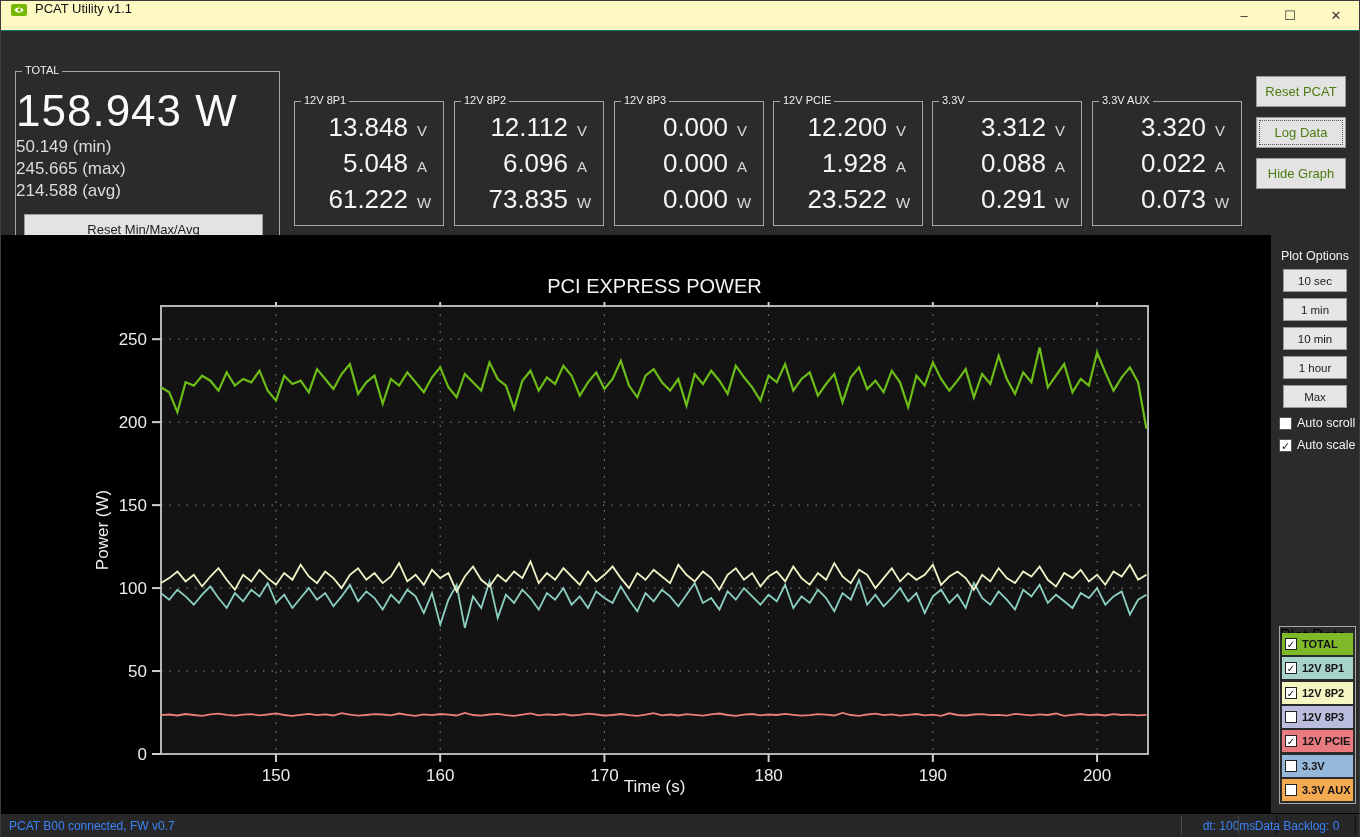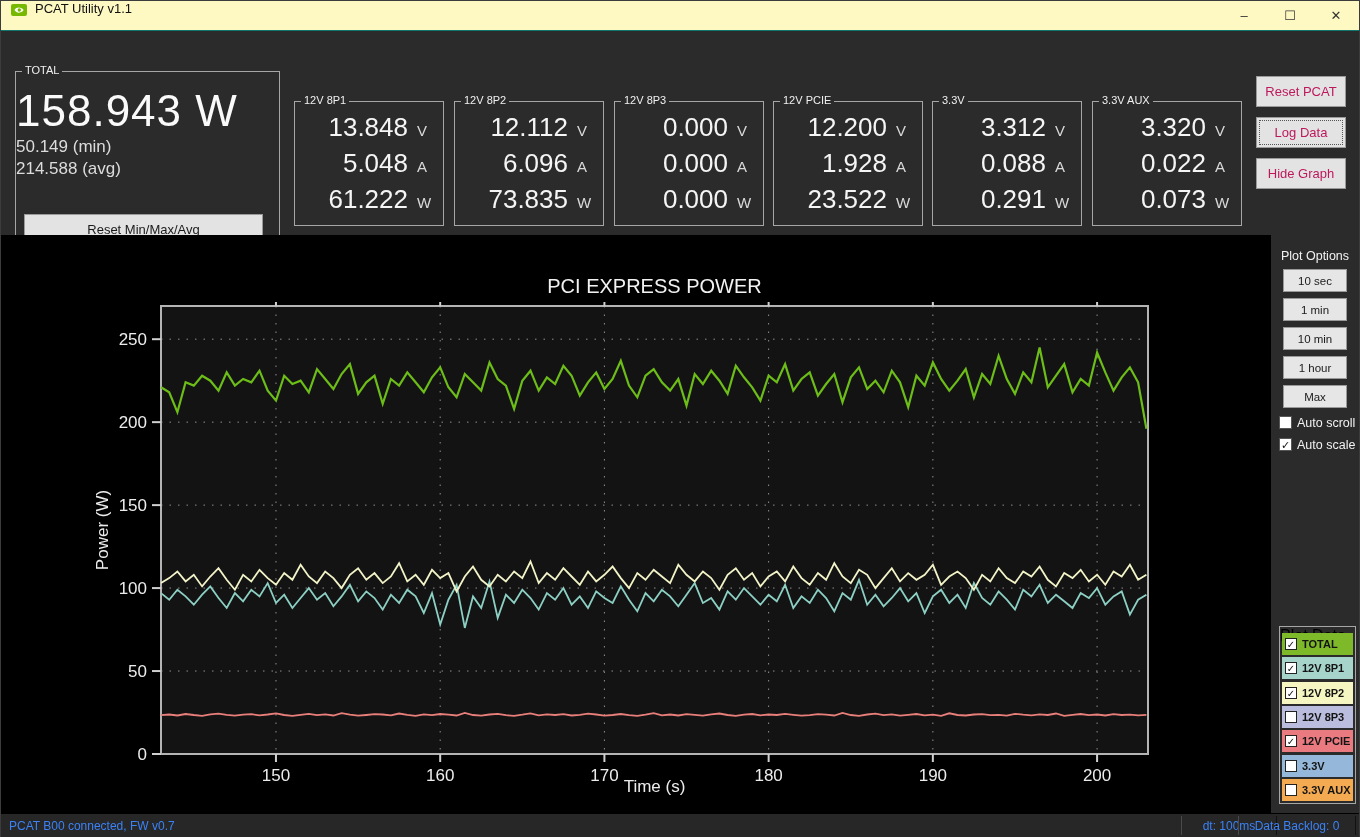--- a/index.html
+++ b/index.html
@@ -29,33 +29,33 @@
   .total-reset { position:absolute; left:8px; right:16px; bottom:8px; height:31px;
                  background:#e3e3e3; border:1px solid #9a9a9a; font-size:13px; color:#1a1a1a;
                  font-family:"Liberation Sans", sans-serif; }
   .gb-chan { top:70px; width:150px; height:125px; }
   .chan-rows { display:flex; flex-direction:column; justify-content:space-around; height:100%;
                padding:8px 10px 8px 6px; }
   .chan-row { display:flex; justify-content:flex-end; align-items:baseline; }
   .chan-val { color:#f5f5f5; font-size:26px; }
   .chan-unit { color:#d9d9d9; font-size:15px; margin-left:9px; width:16px; }
   .side-btn { position:absolute; left:1255px; width:90px; height:31px;
-              background:#e3e3e3; border:1px solid #9a9a9a; font-size:13px; color:#be185d;
+              background:#e3e3e3; border:1px solid #9a9a9a; font-size:13px; color:#4d7c0f;
               font-family:"Liberation Sans", sans-serif; }
   .side-btn.focused { outline:1px dotted #555; outline-offset:-4px; }
 
   
   .graph-section { position:relative; flex:0 0 578px; background:#000; }
   .chart-svg { position:absolute; left:0; top:0; }
   .sidebar { position:absolute; right:0; top:0; width:88px; height:578px; background:#2b2b2b; }
   .plot-options-title { color:#f2f2f2; font-size:12.5px; text-align:center; margin-top:14px; }
   .po-btn { display:block; width:64px; height:23px; margin:6px auto 0 auto;
             background:#e6e6e6; border:1px solid #999; font-size:11.5px; color:#1a1a1a;
             font-family:"Liberation Sans", sans-serif; }
-  .po-check-row { display:flex; align-items:flex-start; margin:8px 0 0 8px; }
+  .po-check-row { display:flex; align-items:flex-end; margin:8px 0 0 8px; }
   .checkbox { width:13px; height:13px; background:#fff; border:1px solid #555;
               font-size:11px; line-height:12px; text-align:center; color:#111; flex:0 0 13px; }
   .checkbox .mark { visibility:hidden; }
   .checkbox.checked .mark { visibility:visible; }
   .po-check-label { color:#f2f2f2; font-size:12.5px; margin-left:5px; white-space:nowrap; }
   .gb-plotdata { position:absolute; left:8px; top:391px; width:77px; height:178px;
                  border:1px solid #a6a6a6; }
   .gb-plotdata .gb-label { background:#2b2b2b; }
   .legend-rows { position:absolute; left:2px; right:2px; top:6px; bottom:2px;
                  display:flex; flex-direction:column; justify-content:space-between; }
@@ -98,20 +98,21 @@
         </div>
     </div>
   </div>
 
   <div class="top-panel">
 
     <div class="groupbox gb-total">
       <span class="gb-label">TOTAL</span>
       <div class="total-value">158.943 W</div>
       <div class="total-stat">50.149 (min)</div>
+      <div class="total-stat">245.665 (max)</div>
       <div class="total-stat">214.588 (avg)</div>
       <button class="total-reset">Reset Min/Max/Avg</button>
     </div>
 
     <div class="groupbox gb-chan" style="left:293px">
       <span class="gb-label">12V 8P1</span>
       <div class="chan-rows">
         <div class="chan-row">
             <span class="chan-val">13.848</span>
             <span class="chan-unit">V</span>

